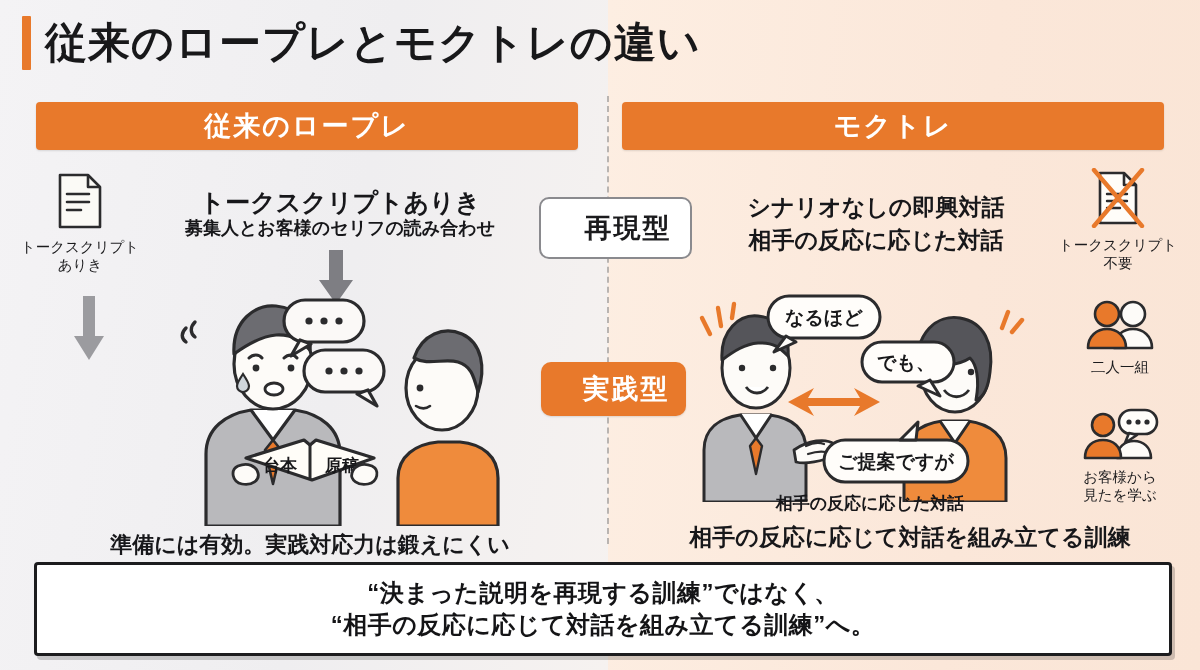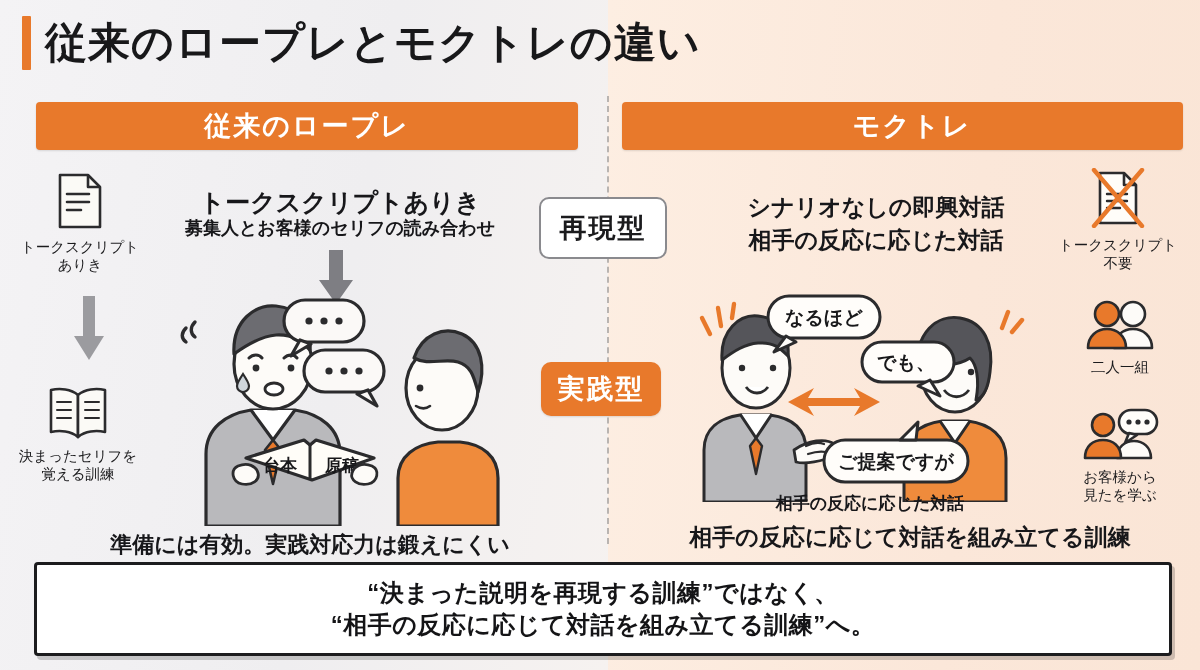--- a/index.html
+++ b/index.html
@@ -24,25 +24,25 @@
   .title-bar{width:9px;height:54px;background:#e8792b;border-radius:1px;flex:0 0 auto;}
   .title-text{font-size:42px;font-weight:800;color:#18181a;letter-spacing:1px;
     line-height:1;white-space:nowrap;}
 
   
   .pill{position:absolute;height:48px;border-radius:4px;background:#e8792b;
     display:flex;align-items:center;justify-content:center;
     color:#fff;font-size:27px;font-weight:800;letter-spacing:2px;
     box-shadow:0 1px 2px rgba(0,0,0,.12);}
   #pill-left{left:36px;top:102px;width:542px;}
-  #pill-right{left:622px;top:102px;width:542px;padding-left:19px;}
+  #pill-right{left:622px;top:102px;width:542px;}
 
   
   .badge{position:absolute;display:flex;align-items:center;justify-content:center;
-    font-size:27px;font-weight:800;letter-spacing:2px;border-radius:10px;}
+    font-size:27px;font-weight:800;letter-spacing:2px;border-radius:10px;padding-left:25px;}
   #badge-saigen{left:539px;top:197px;width:124px;height:58px;background:#fff;
     border:2px solid #8a8a8e;color:#1b1b1d;}
   #badge-jissen{left:541px;top:362px;width:120px;height:54px;background:#e8792b;
     color:#fff;box-shadow:0 1px 2px rgba(0,0,0,.12);}
 
   
   .hl{position:absolute;text-align:center;color:#17171a;font-weight:800;margin-top:15px;}
   #left-head{left:150px;top:172px;width:380px;font-size:25px;line-height:1.22;}
   #left-head .l2{font-size:18px;font-family:Liberation Serif, serif;}
   #right-head{left:676px;top:176px;width:400px;font-size:23px;line-height:1.45;}
@@ -122,31 +122,20 @@
     <div class="side-label">
       <div>トークスクリプト</div>
       <div>ありき</div>
     </div>
   </div>
 
   <svg class="v-arrow" id="arrow-left-side" width="34" height="66" viewBox="0 0 34 66">
     <path d="M11 0h12v40h9L17 64 2 40h9z" fill="#9b9b9f"></path>
   </svg>
 
-  <div class="side-item" id="side-l2">
-    <svg width="64" height="54" viewBox="0 0 64 54">
-      <path d="M32 10C25 4 14 3 5 5v42c9-2 20-1 27 5z" fill="#fbfaf6" stroke="#2b2b2d" stroke-width="2.6" stroke-linejoin="round"></path>
-      <path d="M32 10c7-6 18-7 27-5v42c-9-2-20-1-27 5z" fill="#fbfaf6" stroke="#2b2b2d" stroke-width="2.6" stroke-linejoin="round"></path>
-      <path d="M11 17h14M11 25h14M11 33h14M39 17h14M39 25h14M39 33h14" stroke="#2b2b2d" stroke-width="2" stroke-linecap="round"></path>
-    </svg>
-    <div class="side-label">
-      <div>決まったセリフを</div>
-      <div>覚える訓練</div>
-    </div>
-  </div>
 
   <svg class="v-arrow" id="arrow-left-main" width="40" height="56" viewBox="0 0 40 56">
     <path d="M13 0h14v30h10L20 54 3 30h10z" fill="#7e7e83"></path>
   </svg>
 
   <svg class="illus" id="illus-left" viewBox="0 0 330 238">
 
     <path d="M10 40c-5 5-5 10 0 14M19 34c-5 5-5 11 0 15" fill="none" stroke="#2b2b2d" stroke-width="3.4" stroke-linecap="round"></path>
 
     <path d="M30 238V166c0-26 20-40 45-44h44c25 4 45 18 45 44v72z" fill="#b9b9bc" stroke="#2b2b2d" stroke-width="3.2" stroke-linejoin="round"></path>

